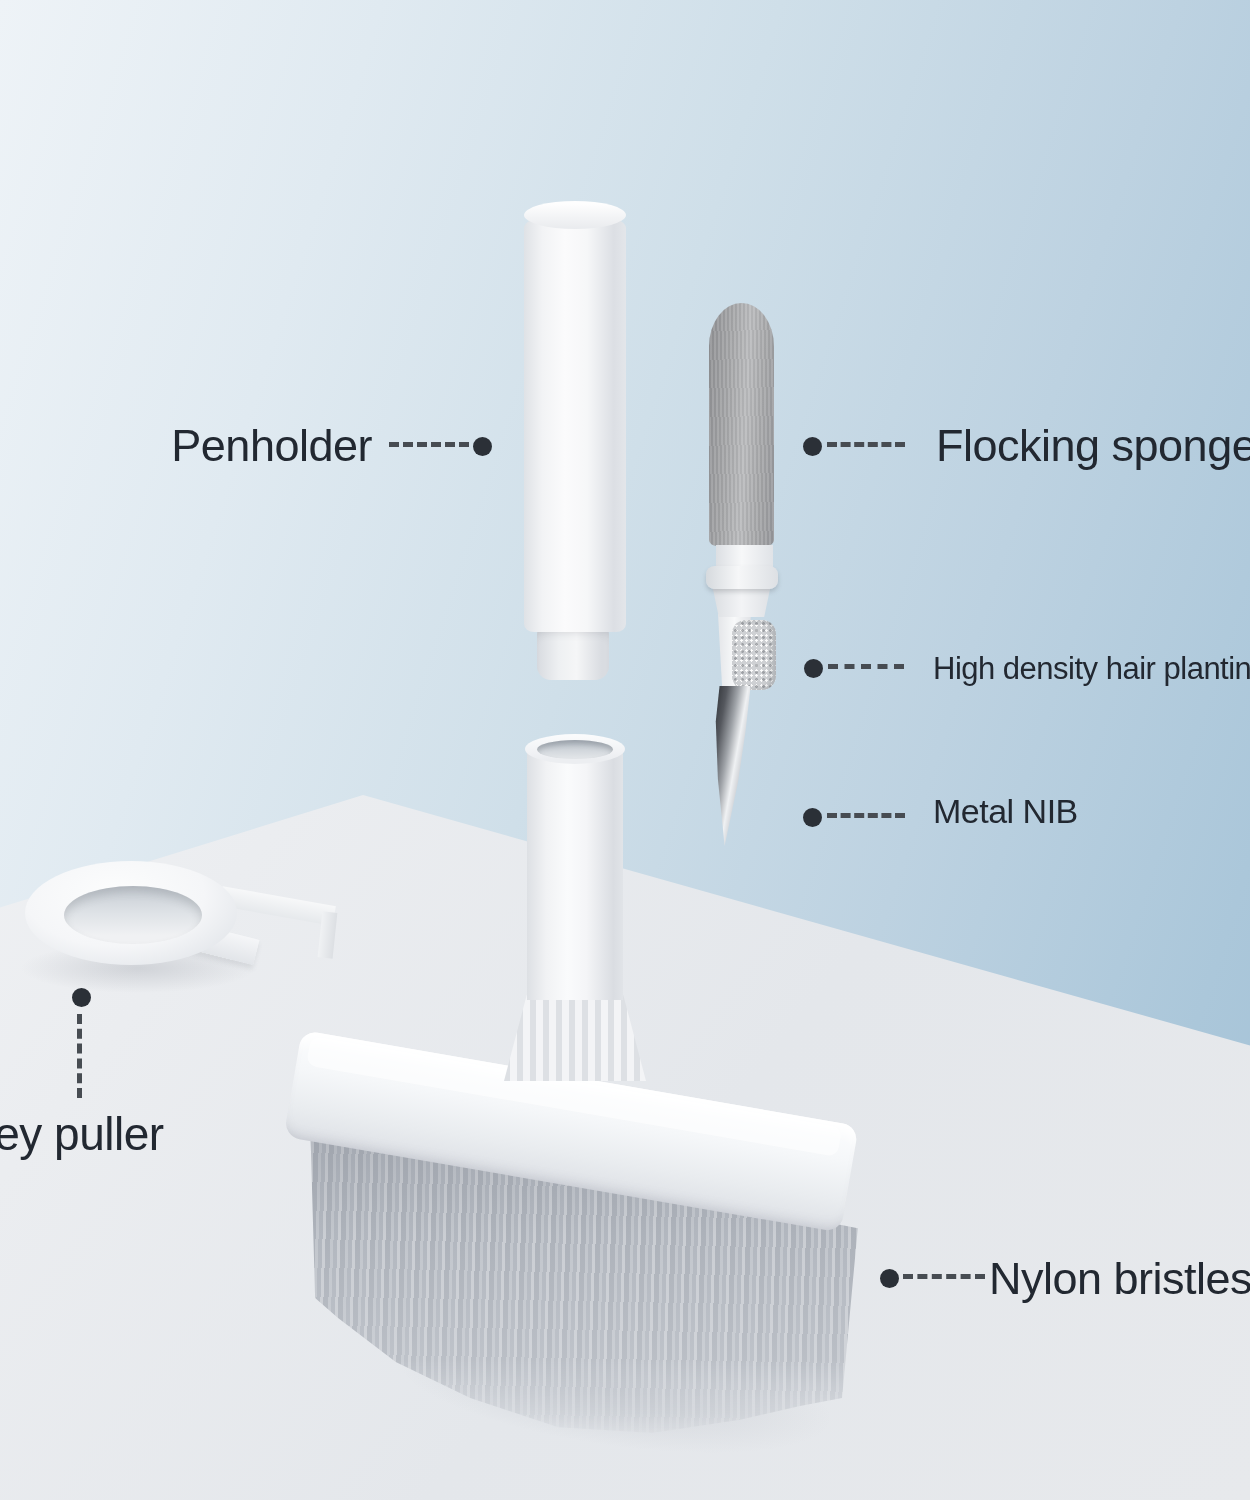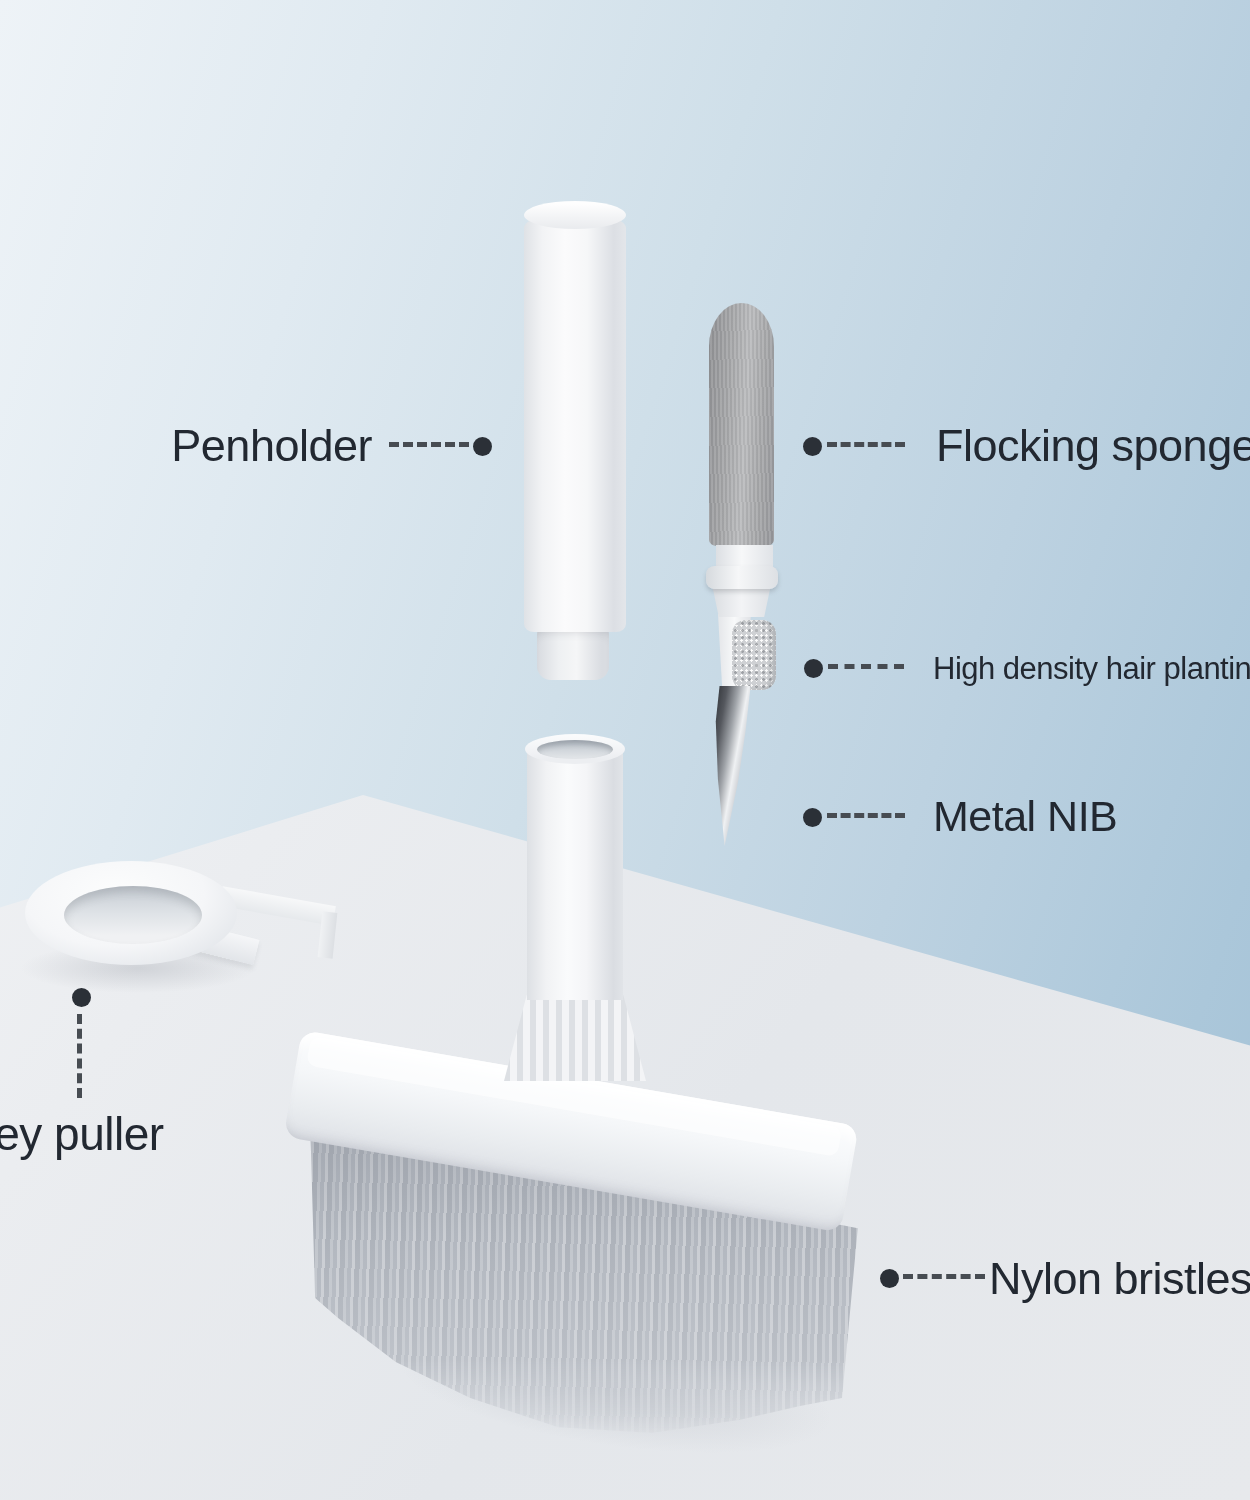--- a/index.html
+++ b/index.html
@@ -150,21 +150,21 @@
   <div class="dot" style="left:803px;top:437px;"></div>
   <div class="leader-h" style="left:827px;top:442px;width:78px;"></div>
   <div class="lbl lbl-lg" style="left:936px;top:421px;">Flocking sponge</div>
 
   <div class="dot" style="left:804px;top:659px;"></div>
   <div class="leader-h" style="left:828px;top:664px;width:76px;"></div>
   <div class="lbl lbl-md" style="left:933px;top:652px;">High density hair planting</div>
 
   <div class="dot" style="left:803px;top:808px;"></div>
   <div class="leader-h" style="left:827px;top:813px;width:78px;"></div>
-  <div class="lbl lbl-lg" style="left:933px;top:793px;font-size:43px;">Metal NIB</div>
+  <div class="lbl lbl-lg" style="left:933px;top:793px;font-size:34px;">Metal NIB</div>
 
   <div class="dot" style="left:72px;top:988px;"></div>
   <div class="leader-v" style="left:77px;top:1014px;height:84px;"></div>
   <div class="lbl lbl-lg" style="left:-36px;top:1109px;font-size:46px;">Key puller</div>
 
   <div class="dot" style="left:880px;top:1269px;"></div>
   <div class="leader-h" style="left:903px;top:1274px;width:82px;"></div>
   <div class="lbl lbl-lg" style="left:989px;top:1254px;">Nylon bristles</div>
 
 </div>

